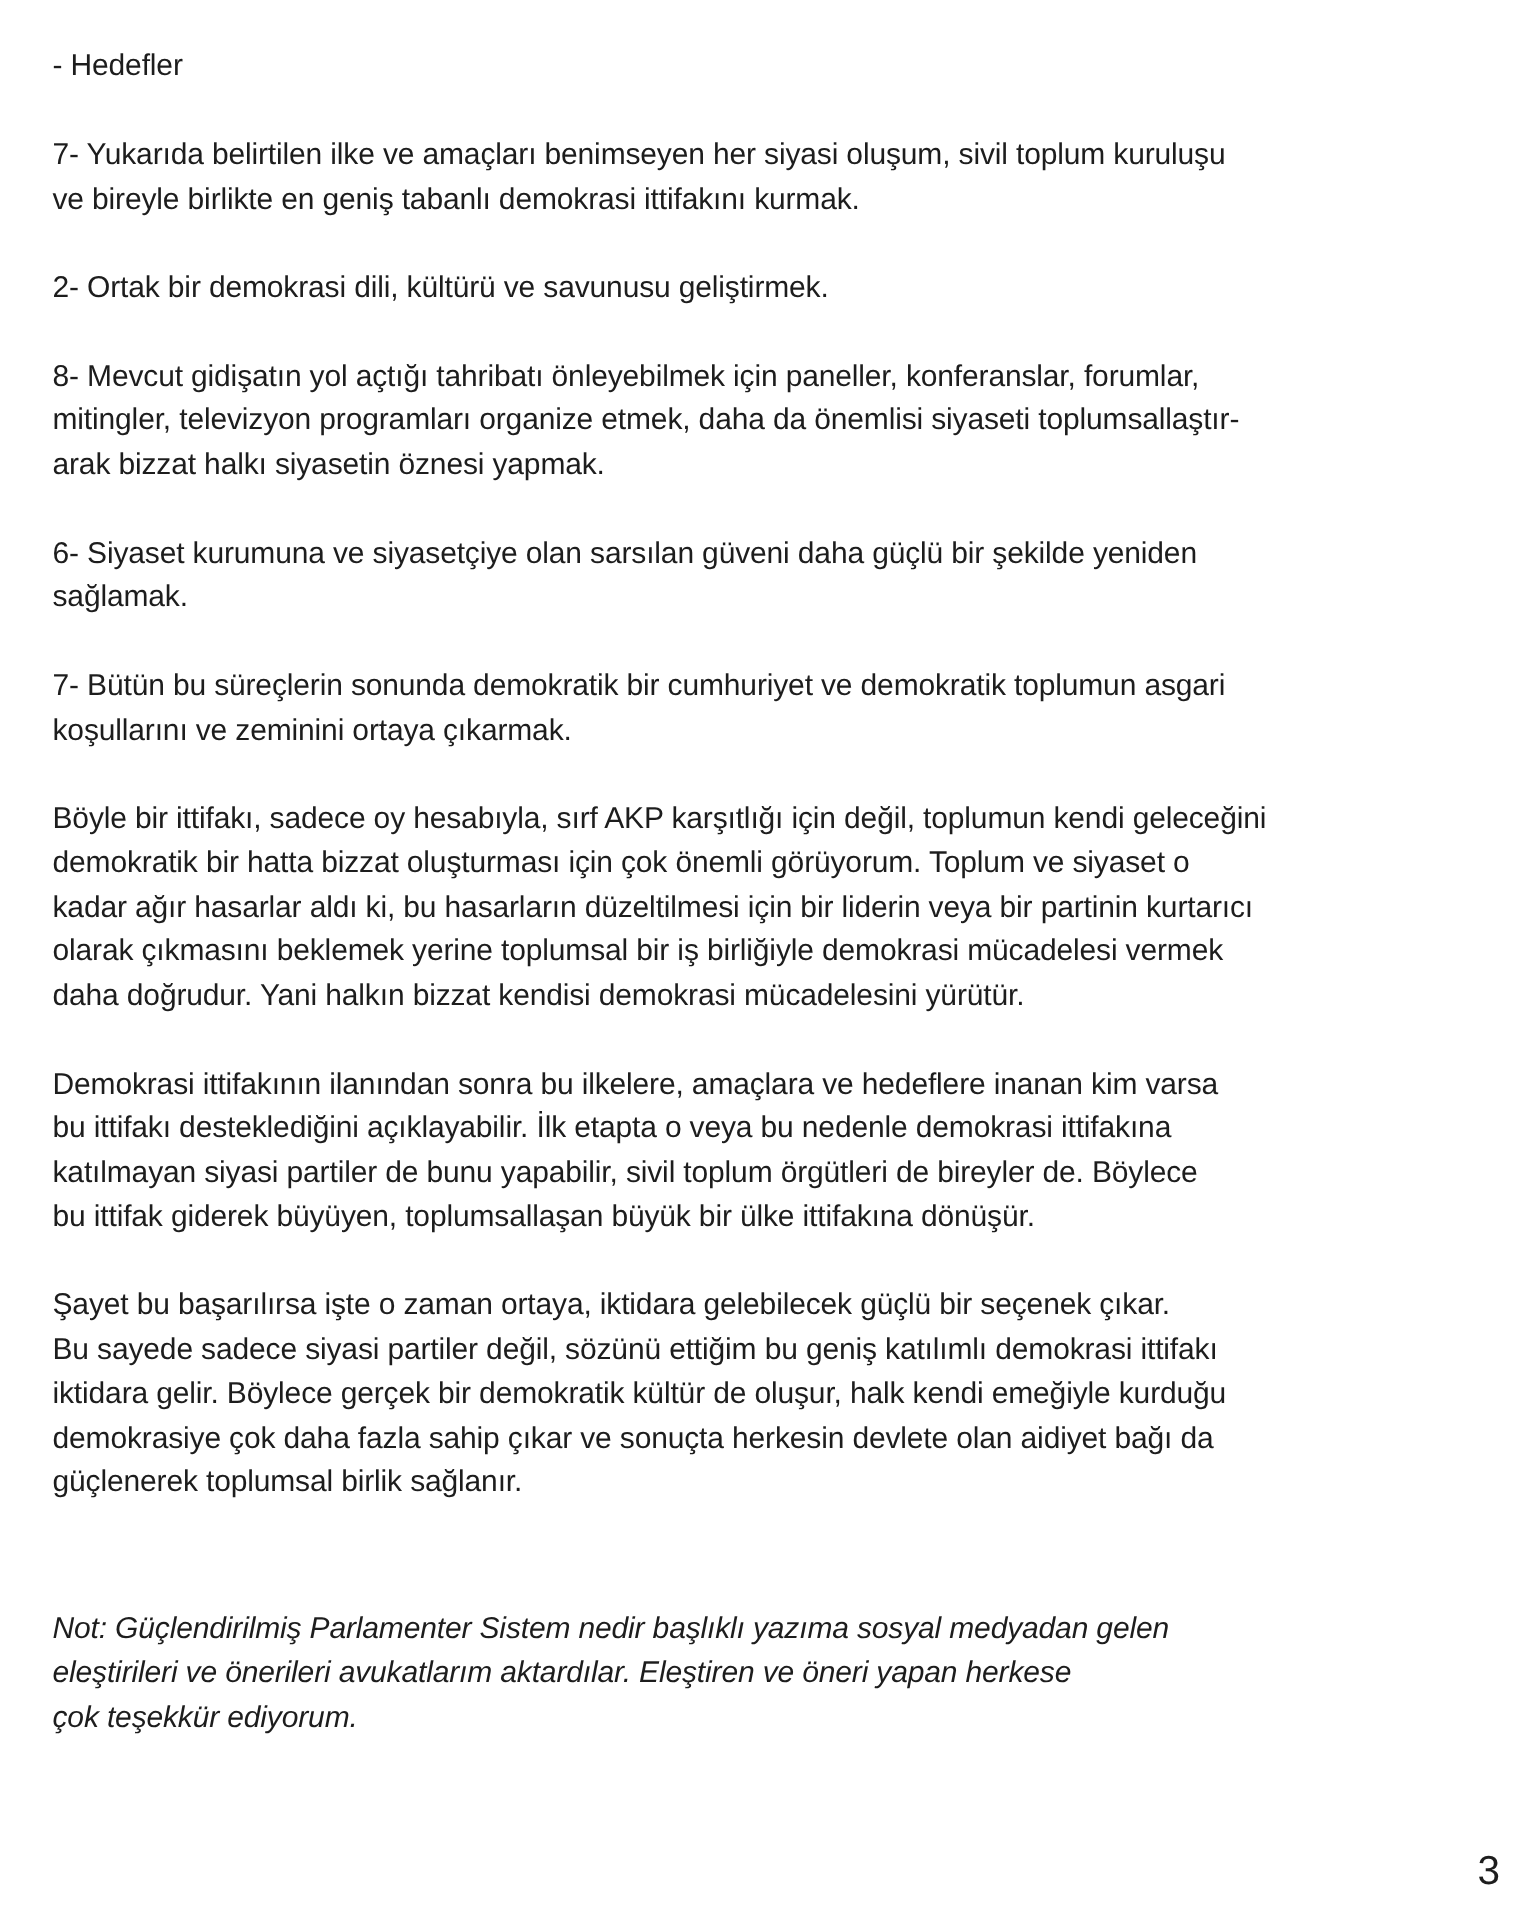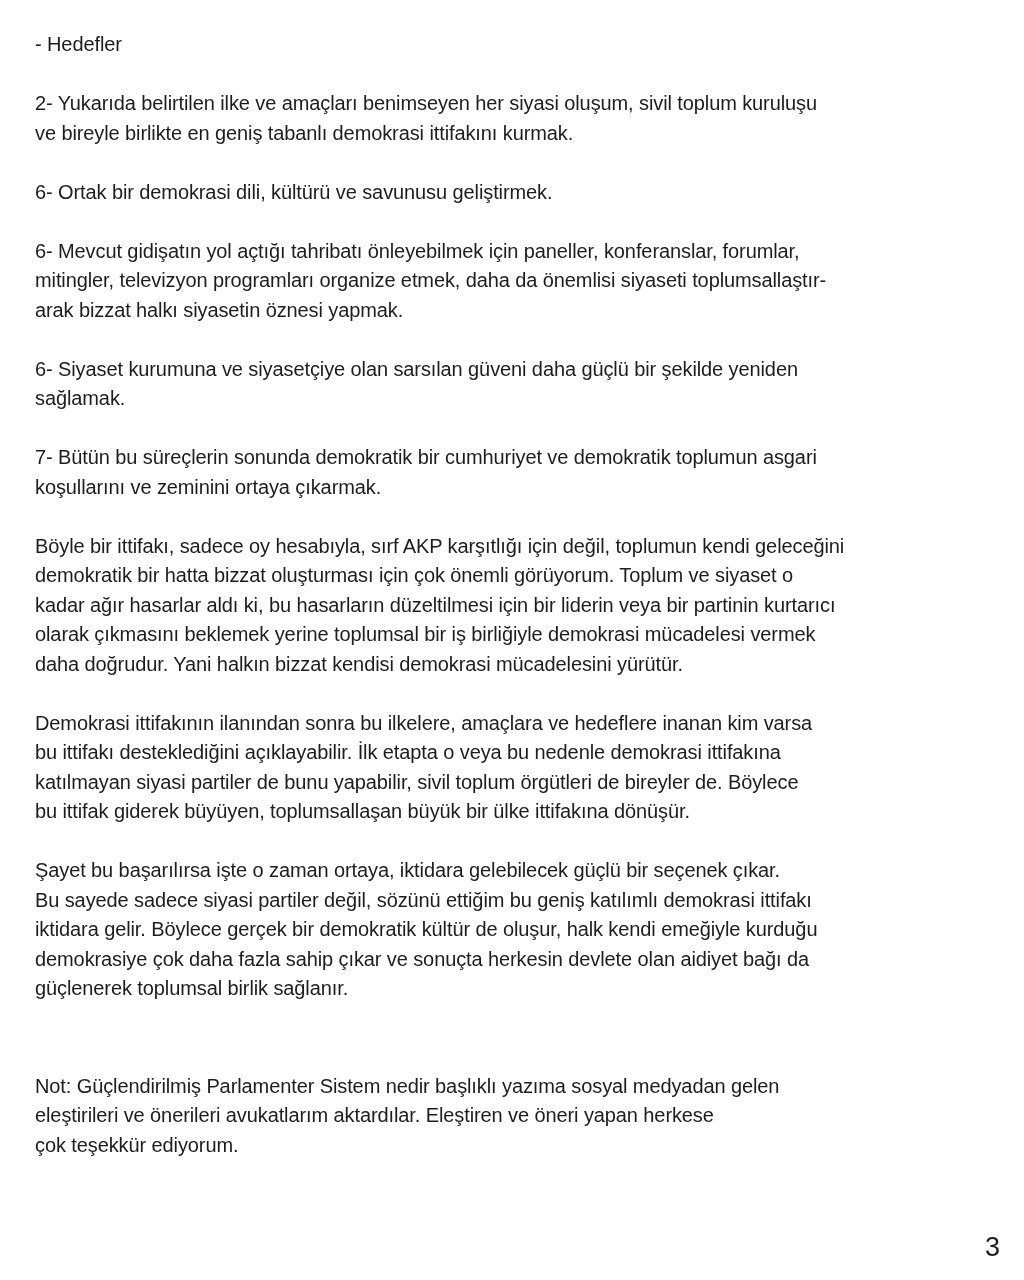--- a/index.html
+++ b/index.html
@@ -24,40 +24,41 @@
     font-size: 20px;
     line-height: 29.5px;
     letter-spacing: -0.1px;
   }
   .para {
     margin: 0 0 29.5px 0;
     white-space: pre-line;
   }
   .para.note {
     margin-top: 68px;
+    font-style: italic;
   }
   .page-number {
     position: absolute;
     right: 24px;
     bottom: 18px;
     font-size: 27px;
     line-height: 30px;
     color: #1d1d1d;
   }
 </style>
 </head>
 <body>
 
 <div class="page">
   <div class="doc-body">
     <p class="para">- Hedefler</p>
-    <p class="para">2- Yukarıda belirtilen ilke ve amaçları benimseyen her siyasi oluşum, sivil toplum kuruluşu
+    <p class="para">7- Yukarıda belirtilen ilke ve amaçları benimseyen her siyasi oluşum, sivil toplum kuruluşu
 ve bireyle birlikte en geniş tabanlı demokrasi ittifakını kurmak.</p>
-    <p class="para">6- Ortak bir demokrasi dili, kültürü ve savunusu geliştirmek.</p>
-    <p class="para">6- Mevcut gidişatın yol açtığı tahribatı önleyebilmek için paneller, konferanslar, forumlar,
+    <p class="para">2- Ortak bir demokrasi dili, kültürü ve savunusu geliştirmek.</p>
+    <p class="para">8- Mevcut gidişatın yol açtığı tahribatı önleyebilmek için paneller, konferanslar, forumlar,
 mitingler, televizyon programları organize etmek, daha da önemlisi siyaseti toplumsallaştır-
 arak bizzat halkı siyasetin öznesi yapmak.</p>
     <p class="para">6- Siyaset kurumuna ve siyasetçiye olan sarsılan güveni daha güçlü bir şekilde yeniden
 sağlamak.</p>
     <p class="para">7- Bütün bu süreçlerin sonunda demokratik bir cumhuriyet ve demokratik toplumun asgari
 koşullarını ve zeminini ortaya çıkarmak.</p>
     <p class="para">Böyle bir ittifakı, sadece oy hesabıyla, sırf AKP karşıtlığı için değil, toplumun kendi geleceğini
 demokratik bir hatta bizzat oluşturması için çok önemli görüyorum. Toplum ve siyaset o
 kadar ağır hasarlar aldı ki, bu hasarların düzeltilmesi için bir liderin veya bir partinin kurtarıcı
 olarak çıkmasını beklemek yerine toplumsal bir iş birliğiyle demokrasi mücadelesi vermek

